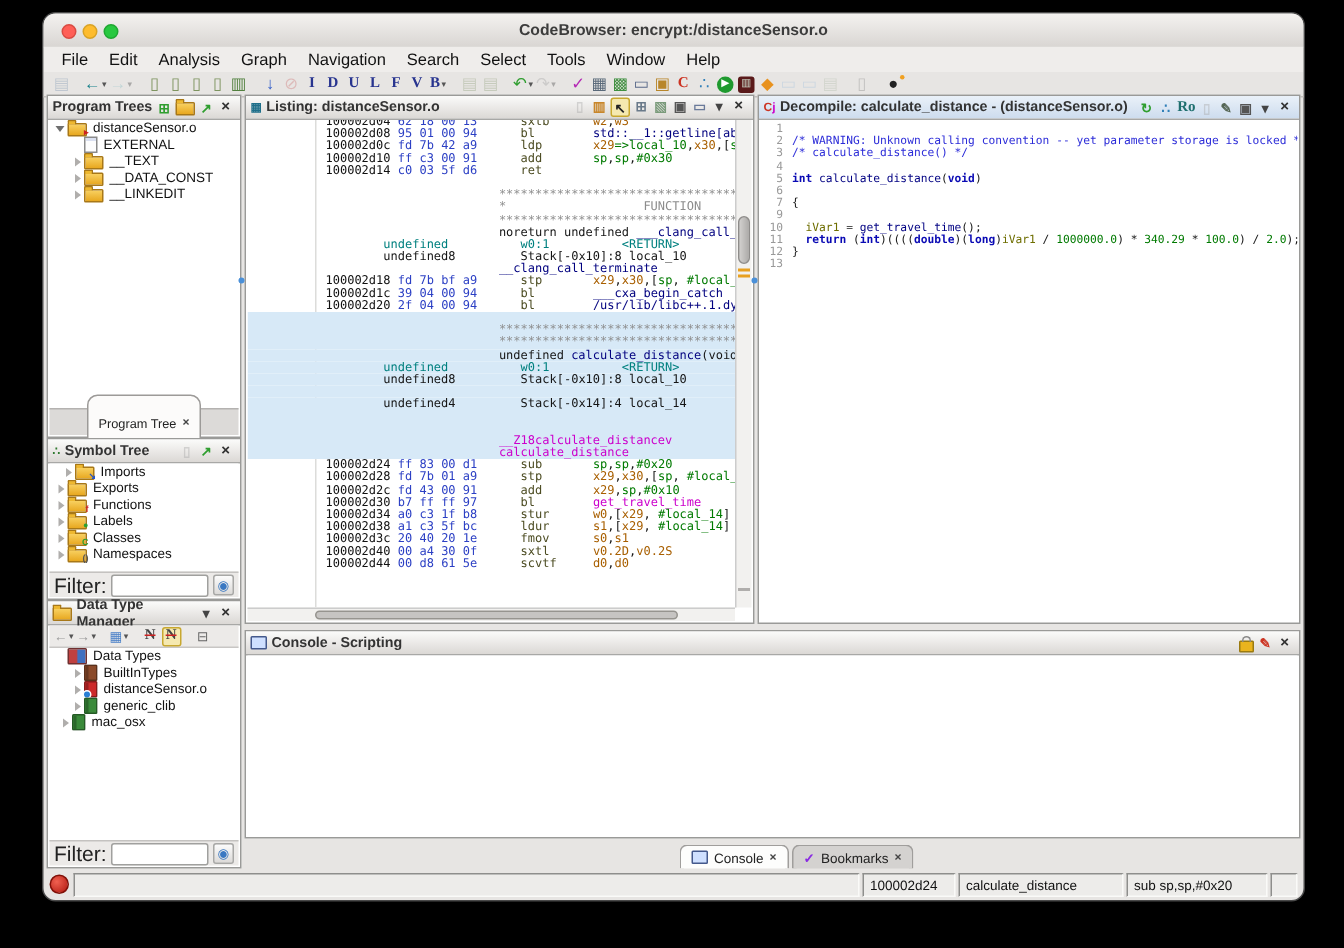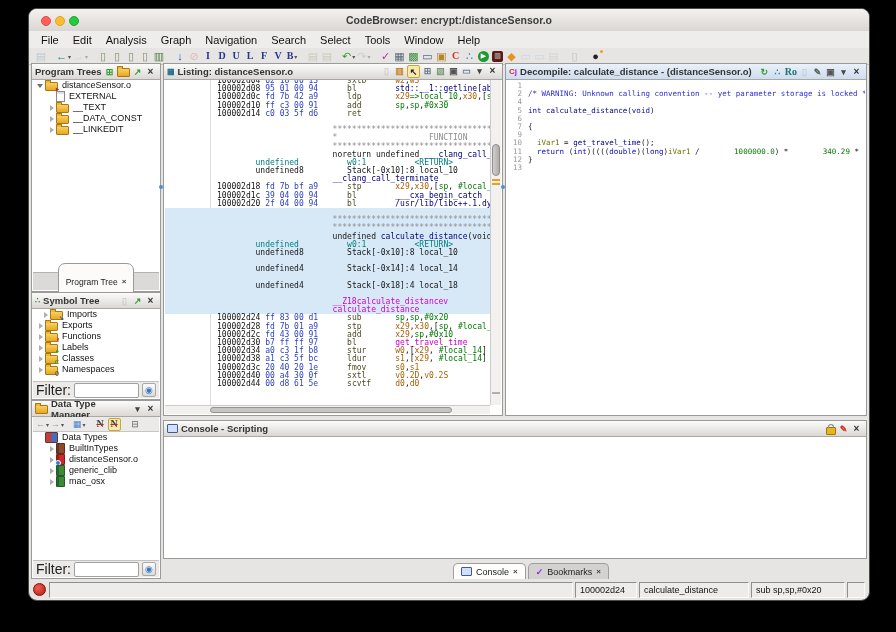--- a/index.html
+++ b/index.html
@@ -93,22 +93,22 @@
   .vscroll{position:absolute;top:16px;right:1px;bottom:10px;width:10px;background:#f2f1ef;border-left:1px solid #ccc;}
   .vthumb{position:absolute;left:1px;right:1px;background:linear-gradient(90deg,#d2d0ce,#aeacaa);
           border:1px solid #8e8c8a;border-radius:4px;}
   .vmark{position:absolute;left:1px;right:1px;height:2px;}
   .hscroll{position:absolute;left:1px;right:12px;bottom:1px;height:8px;background:#f2f1ef;border-top:1px solid #ccc;}
   .hthumb{position:absolute;top:1px;bottom:1px;background:#c6c4c2;border:1px solid #96948f;border-radius:4px;}
   
   .dbody{position:absolute;left:1px;top:16px;right:1px;bottom:1px;background:#fff;overflow:hidden;padding:2px 0 0 3px;}
   .dline{height:8.2px;line-height:8.2px;font-family:"DejaVu Sans Mono",monospace;font-size:7.5px;white-space:pre;}
   .dline .ln{display:inline-block;width:12px;text-align:right;margin-right:6px;color:#999;}
-  .c-cmt{color:#2c2cd8;} .c-ty{color:#0a0ab4;} .c-fn2{color:#000082;} .c-vr{color:#6e6e00;}
-  .c-nm{color:#007a00;margin-left:30px;} .c-pl{color:#151515;}
+  .c-cmt{color:#2c2cd8;} .c-ty{color:#0a0ab4;font-weight:bold;} .c-fn2{color:#000082;} .c-vr{color:#6e6e00;}
+  .c-nm{color:#007a00;} .c-pl{color:#151515;}
   
   .cbody{position:absolute;left:1px;top:16px;right:1px;bottom:1px;background:#fff;}
   .tabstrip{position:absolute;display:flex;align-items:flex-end;}
   .btab{height:15px;display:flex;align-items:center;gap:4px;font-size:9px;color:#222;
         border:1px solid #a09e9c;border-bottom:none;border-radius:5px 5px 0 0;padding:0 7px;margin-right:2px;}
   .btab.active{background:#fdfdfc;}
   .btab.inactive{background:#d4d2d0;}
   .btab .x{font-size:8px;font-weight:bold;color:#444;}
   .monic{width:9px;height:7px;background:#cfe0ff;border:1px solid #44598c;border-radius:1px;}
   .lockic{width:8px;height:6px;background:#eab41e;border:1px solid #9a7a10;border-radius:1px;position:relative;margin-top:4px;}
@@ -441,21 +441,21 @@
             <span class="ic-book" style="background: rgb(204, 42, 42);">
               <i class="dot"></i>
             </span>
             <span class="tlabel">distanceSensor.o</span>
           </div>
           <div class="trow" style="padding-left: 14px;">
             <span class="exp c"></span>
             <span class="ic-book" style="background: rgb(58, 138, 58);"></span>
             <span class="tlabel">generic_clib</span>
           </div>
-          <div class="trow" style="padding-left: 14px;">
+          <div class="trow" style="padding-left: 6px;">
             <span class="exp c"></span>
             <span class="ic-book" style="background: rgb(58, 138, 58);"></span>
             <span class="tlabel">mac_osx</span>
           </div>
         </div>
       <div class="filterrow">
         <label>Filter:</label>
         <input class="finput" style="">
         <span class="fbtn">◉</span>
       </div>
@@ -517,21 +517,20 @@
             <div class="lline"><span class="c-ad">100002d20</span><span class="c-df"> </span><span class="c-by">2f 04 00 94</span><span class="c-df">      </span><span class="c-mn">bl</span><span class="c-df">        </span><span class="c-fn">/usr/lib/libc++.1.dylib::std::te</span></div>
             <div class="lline sel"><span class="c-df"></span></div>
             <div class="lline sel"><span class="c-df">                        </span><span class="c-cm">************************************************</span></div>
             <div class="lline sel"><span class="c-df">                        </span><span class="c-cm">************************************************</span></div>
             <div class="lline sel"><span class="c-df">                        </span><span class="c-df">undefined </span><span class="c-fn">calculate_distance</span><span class="c-df">(void)</span></div>
             <div class="lline sel"><span class="c-df">        </span><span class="c-tl">undefined</span><span class="c-df">          </span><span class="c-tl">w0:1</span><span class="c-df">          </span><span class="c-tl">&lt;RETURN&gt;</span></div>
             <div class="lline sel"><span class="c-df">        </span><span class="c-df">undefined8</span><span class="c-df">         </span><span class="c-df">Stack[-0x10]:8 local_10</span></div>
             <div class="lline sel"><span class="c-df"></span></div>
             <div class="lline sel"><span class="c-df">        </span><span class="c-df">undefined4</span><span class="c-df">         </span><span class="c-df">Stack[-0x14]:4 local_14</span></div>
             <div class="lline sel"><span class="c-df"></span></div>
-            <div class="lline sel"><span class="c-df">        </span><span class="c-df">undefined4</span><span class="c-df">         </span><span class="c-df">Stack[-0x18]:4 local_18</span></div>
             <div class="lline sel"><span class="c-df"></span></div>
             <div class="lline sel"><span class="c-df">                        </span><span class="c-lb">__Z18calculate_distancev</span></div>
             <div class="lline sel"><span class="c-df">                        </span><span class="c-lb">calculate_distance</span></div>
             <div class="lline"><span class="c-ad">100002d24</span><span class="c-df"> </span><span class="c-by">ff 83 00 d1</span><span class="c-df">      </span><span class="c-mn">sub</span><span class="c-df">       </span><span class="c-sc">sp</span><span class="c-df">,</span><span class="c-sc">sp</span><span class="c-df">,</span><span class="c-sc">#0x20</span></div>
             <div class="lline"><span class="c-ad">100002d28</span><span class="c-df"> </span><span class="c-by">fd 7b 01 a9</span><span class="c-df">      </span><span class="c-mn">stp</span><span class="c-df">       </span><span class="c-rg">x29</span><span class="c-df">,</span><span class="c-rg">x30</span><span class="c-df">,[</span><span class="c-sc">sp</span><span class="c-df">, </span><span class="c-sc">#local_10</span></div>
             <div class="lline"><span class="c-ad">100002d2c</span><span class="c-df"> </span><span class="c-by">fd 43 00 91</span><span class="c-df">      </span><span class="c-mn">add</span><span class="c-df">       </span><span class="c-rg">x29</span><span class="c-df">,</span><span class="c-sc">sp</span><span class="c-df">,</span><span class="c-sc">#0x10</span></div>
             <div class="lline"><span class="c-ad">100002d30</span><span class="c-df"> </span><span class="c-by">b7 ff ff 97</span><span class="c-df">      </span><span class="c-mn">bl</span><span class="c-df">        </span><span class="c-lb">get_travel_time</span></div>
             <div class="lline"><span class="c-ad">100002d34</span><span class="c-df"> </span><span class="c-by">a0 c3 1f b8</span><span class="c-df">      </span><span class="c-mn">stur</span><span class="c-df">      </span><span class="c-rg">w0</span><span class="c-df">,[</span><span class="c-rg">x29</span><span class="c-df">, </span><span class="c-sc">#local_14</span><span class="c-df">]</span></div>
             <div class="lline"><span class="c-ad">100002d38</span><span class="c-df"> </span><span class="c-by">a1 c3 5f bc</span><span class="c-df">      </span><span class="c-mn">ldur</span><span class="c-df">      </span><span class="c-rg">s1</span><span class="c-df">,[</span><span class="c-rg">x29</span><span class="c-df">, </span><span class="c-sc">#local_14</span><span class="c-df">]</span></div>
             <div class="lline"><span class="c-ad">100002d3c</span><span class="c-df"> </span><span class="c-by">20 40 20 1e</span><span class="c-df">      </span><span class="c-mn">fmov</span><span class="c-df">      </span><span class="c-rg">s0</span><span class="c-df">,</span><span class="c-rg">s1</span></div>
@@ -578,20 +577,21 @@
               <span class="gly" style="color: rgb(68, 68, 68);">▾</span>
             </span>
             <span class="tbi">
               <span class="gly closex" style="color: rgb(51, 51, 51);">×</span>
             </span>
           </span>
       </div>
       <div class="dbody" id="decompile-lines">
           <div class="dline"><span class="ln">1</span></div>
           <div class="dline"><span class="ln">2</span><span class="c-cmt">/* WARNING: Unknown calling convention -- yet parameter storage is locked */</span></div>
+          <div class="dline"><span class="ln">3</span><span class="c-cmt">/* calculate_distance() */</span></div>
           <div class="dline"><span class="ln">4</span></div>
           <div class="dline"><span class="ln">5</span><span class="c-ty">int</span><span class="c-pl"> </span><span class="c-fn2">calculate_distance</span><span class="c-pl">(</span><span class="c-ty">void</span><span class="c-pl">)</span></div>
           <div class="dline"><span class="ln">6</span></div>
           <div class="dline"><span class="ln">7</span><span class="c-pl">{</span></div>
           <div class="dline"><span class="ln">9</span></div>
           <div class="dline"><span class="ln">10</span><span class="c-pl">  </span><span class="c-vr">iVar1</span><span class="c-pl"> = </span><span class="c-fn2">get_travel_time</span><span class="c-pl">();</span></div>
           <div class="dline"><span class="ln">11</span><span class="c-pl">  </span><span class="c-ty">return</span><span class="c-pl"> (</span><span class="c-ty">int</span><span class="c-pl">)((((</span><span class="c-ty">double</span><span class="c-pl">)(</span><span class="c-ty">long</span><span class="c-pl">)</span><span class="c-vr">iVar1</span><span class="c-pl"> / </span><span class="c-nm">1000000.0</span><span class="c-pl">) * </span><span class="c-nm">340.29</span><span class="c-pl"> * </span><span class="c-nm">100.0</span><span class="c-pl">) / </span><span class="c-nm">2.0</span><span class="c-pl">);</span></div>
           <div class="dline"><span class="ln">12</span><span class="c-pl">}</span></div>
           <div class="dline"><span class="ln">13</span></div>
         </div>

